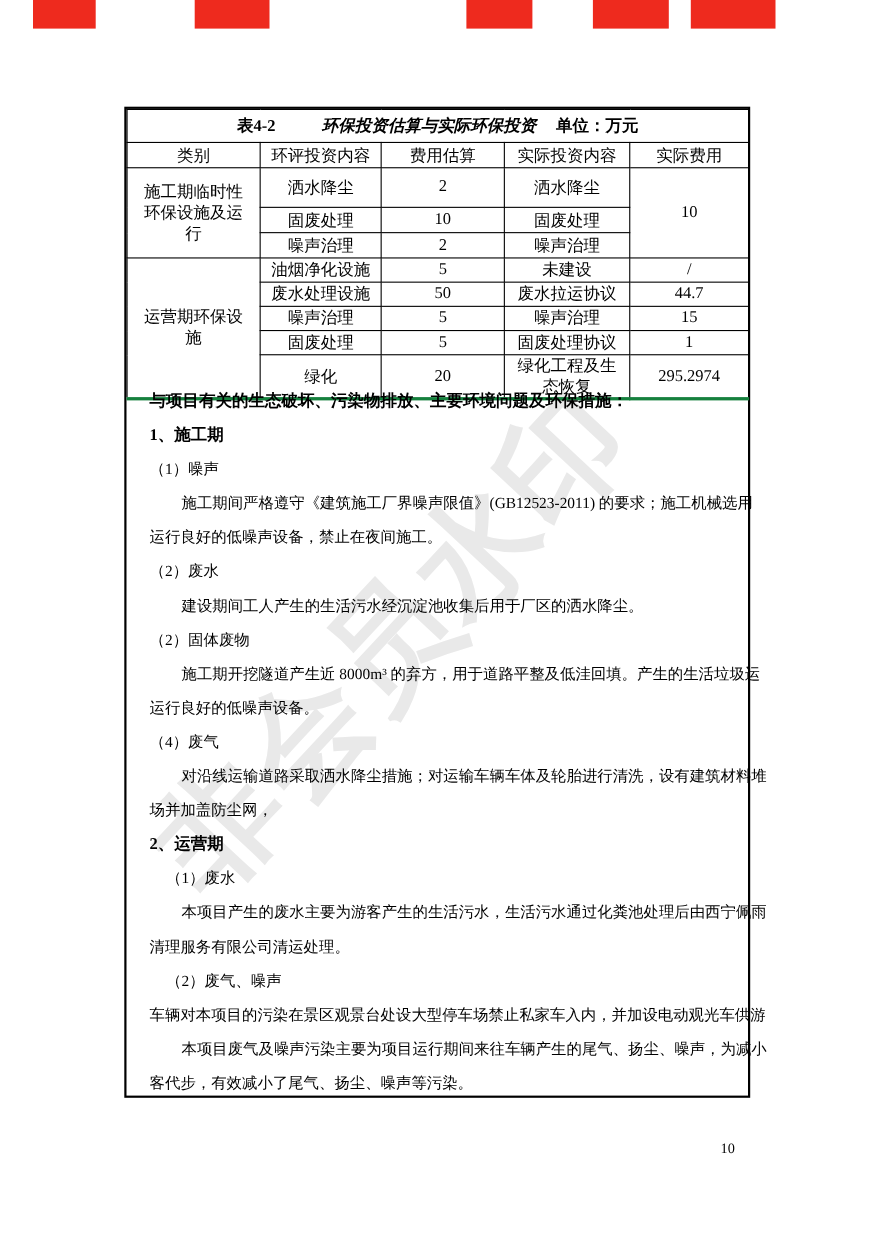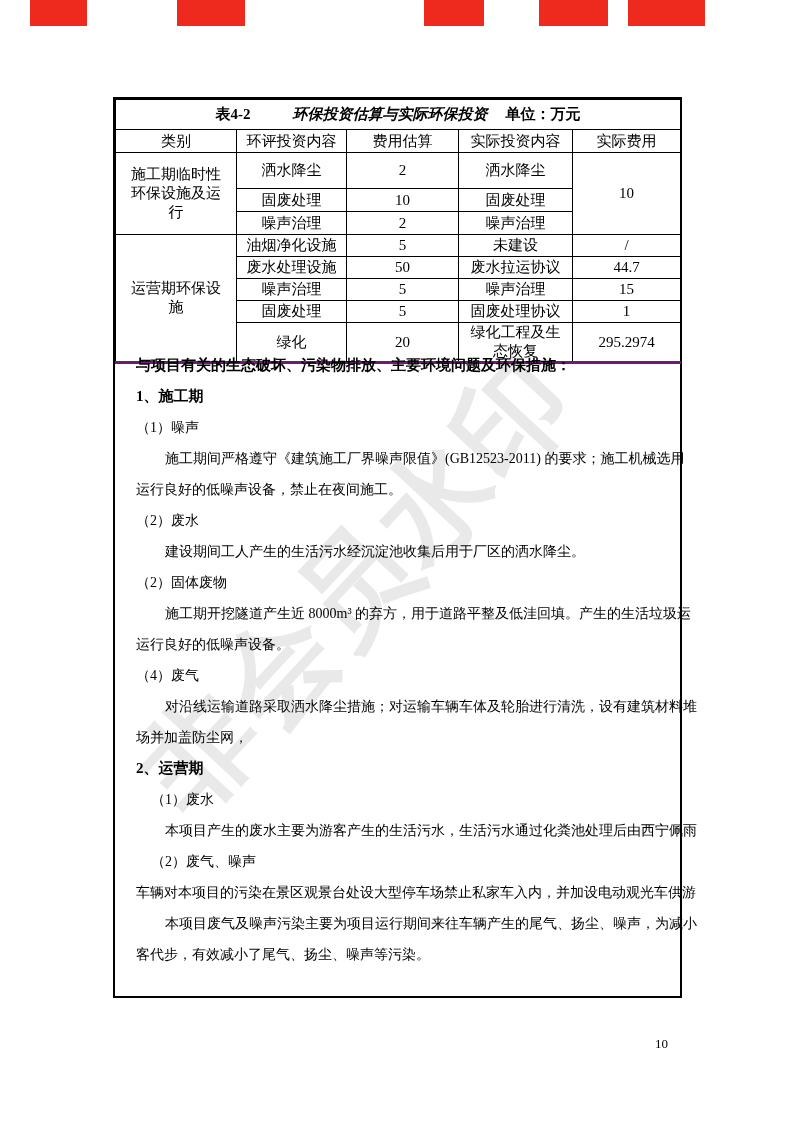--- a/index.html
+++ b/index.html
@@ -9,21 +9,21 @@
   .redaction{position:absolute;top:0;height:26px;background:#ee2a1e;}
   
   .watermark{position:absolute;left:78px;top:542px;width:530px;height:116px;
              font-size:112px;line-height:116px;font-weight:bold;white-space:nowrap;
              color:#e9e9e9;text-align:center;transform:rotate(-47deg);z-index:0;
              font-family:"Liberation Serif",serif;letter-spacing:2px;}
   
   .form{position:absolute;left:113px;top:97px;width:569px;height:901px;
         border:2px solid #000;box-sizing:border-box;z-index:1;background:transparent;}
   table.tbl{border-collapse:collapse;width:565px;table-layout:fixed;
-            border-bottom:3px solid #701a75;}
+            border-bottom:3px solid #15803d;}
   table.tbl td{border:1px solid #000;font-size:15px;text-align:center;
                vertical-align:middle;padding:0 8px;overflow:hidden;}
   td.title-cell{border-left:none;border-right:none;border-top:none;font-weight:bold;}
   .title-flex{display:flex;justify-content:center;align-items:center;}
   .title-flex .g1{margin-right:42px;}
   .title-flex .g2{margin-right:18px;font-style:italic;}
   
   .content{position:absolute;left:0;top:249px;width:100%;padding:2px 21px;
            box-sizing:border-box;}
   .line{height:31px;line-height:31px;font-size:14px;white-space:nowrap;}
@@ -133,20 +133,21 @@
       <div class="line ind2">建设期间工人产生的生活污水经沉淀池收集后用于厂区的洒水降尘。</div>
       <div class="line">（2）固体废物</div>
       <div class="line ind2">施工期开挖隧道产生近 8000m³ 的弃方，用于道路平整及低洼回填。产生的生活垃圾运</div>
       <div class="line">运行良好的低噪声设备。</div>
       <div class="line">（4）废气</div>
       <div class="line ind2">对沿线运输道路采取洒水降尘措施；对运输车辆车体及轮胎进行清洗，设有建筑材料堆</div>
       <div class="line">场并加盖防尘网，</div>
       <div class="line b">2、运营期</div>
       <div class="line ind1">（1）废水</div>
       <div class="line ind2">本项目产生的废水主要为游客产生的生活污水，生活污水通过化粪池处理后由西宁佩雨</div>
+      <div class="line">清理服务有限公司清运处理。</div>
       <div class="line ind1">（2）废气、噪声</div>
       <div class="line">车辆对本项目的污染在景区观景台处设大型停车场禁止私家车入内，并加设电动观光车供游</div>
       <div class="line ind2">本项目废气及噪声污染主要为项目运行期间来往车辆产生的尾气、扬尘、噪声，为减小</div>
       <div class="line">客代步，有效减小了尾气、扬尘、噪声等污染。</div>
     </div>
   </div>
 
   <div class="pagenum">10</div>
 </div>
 

